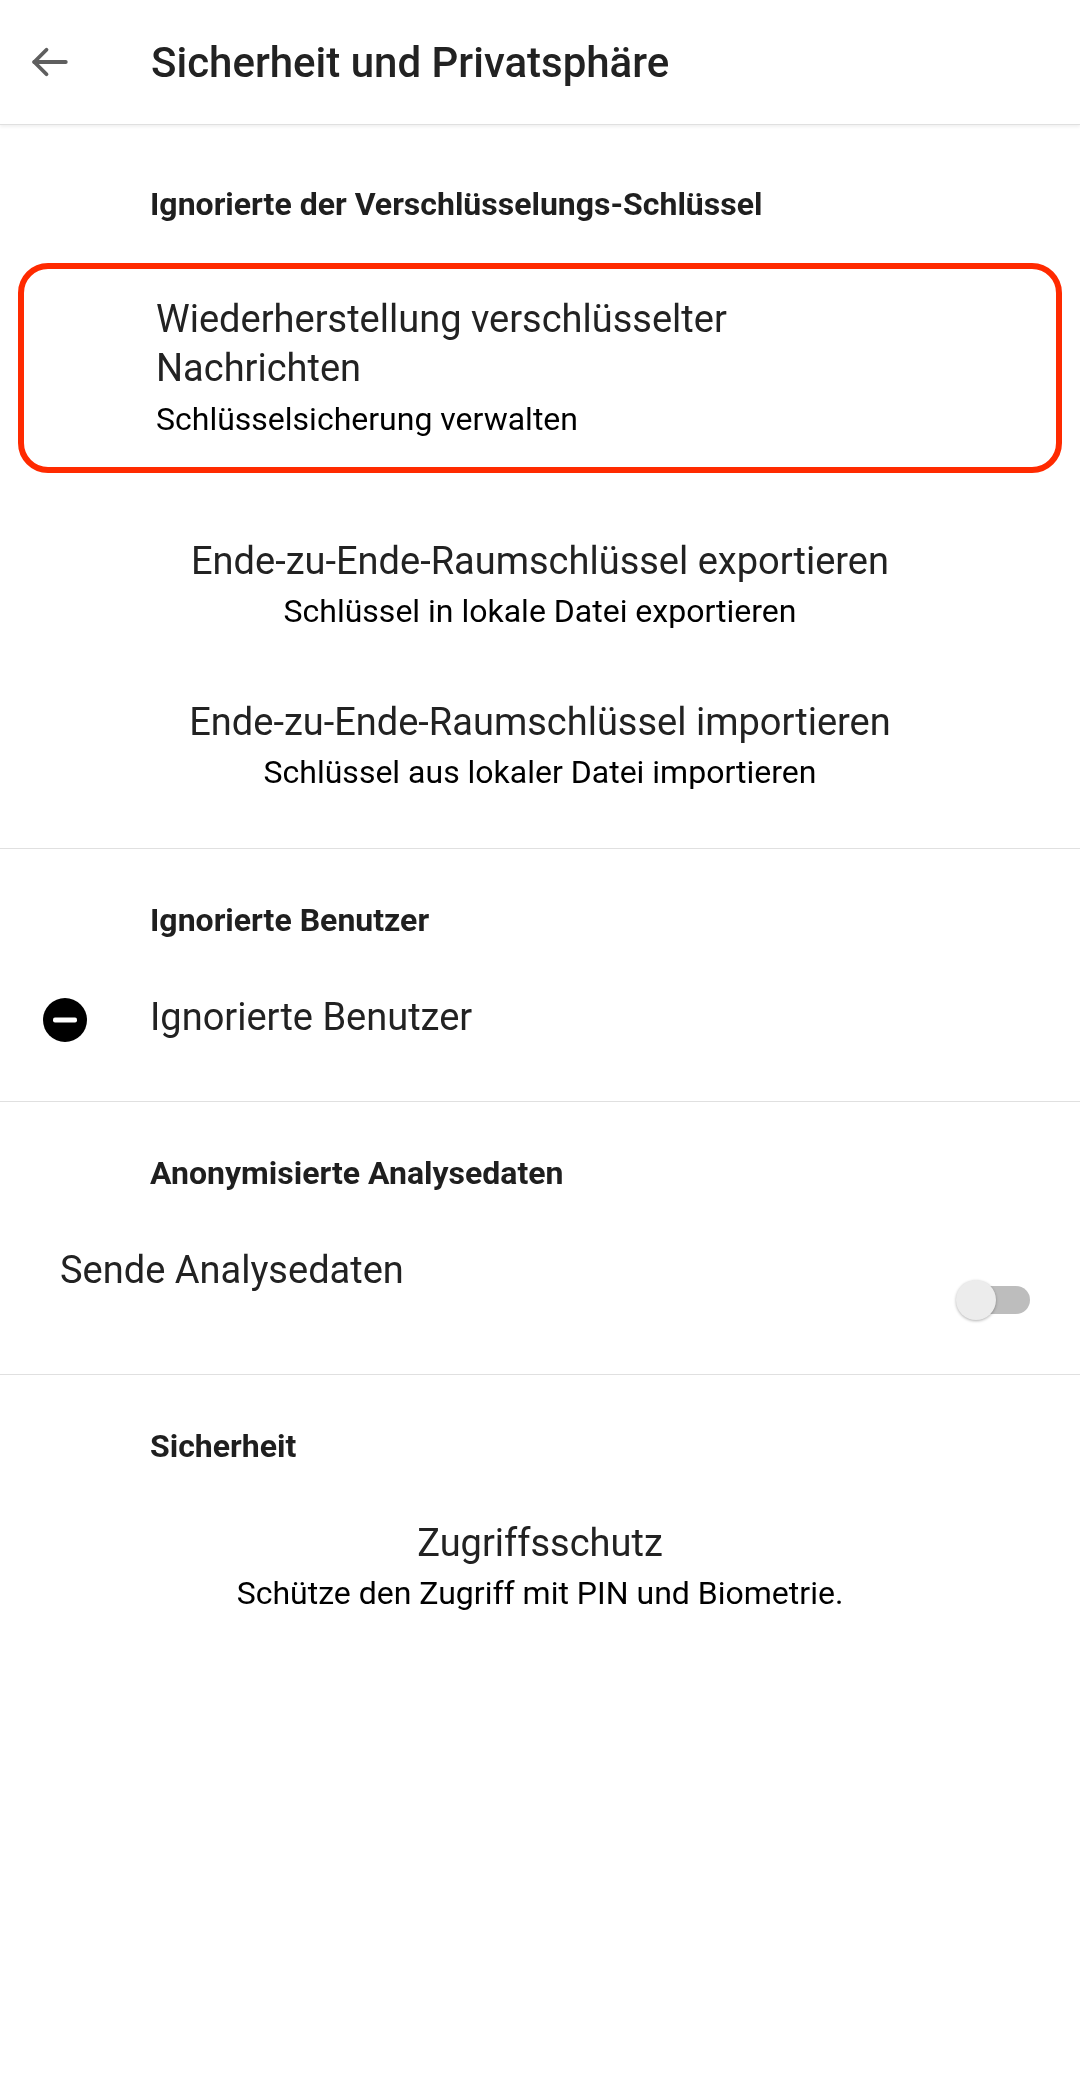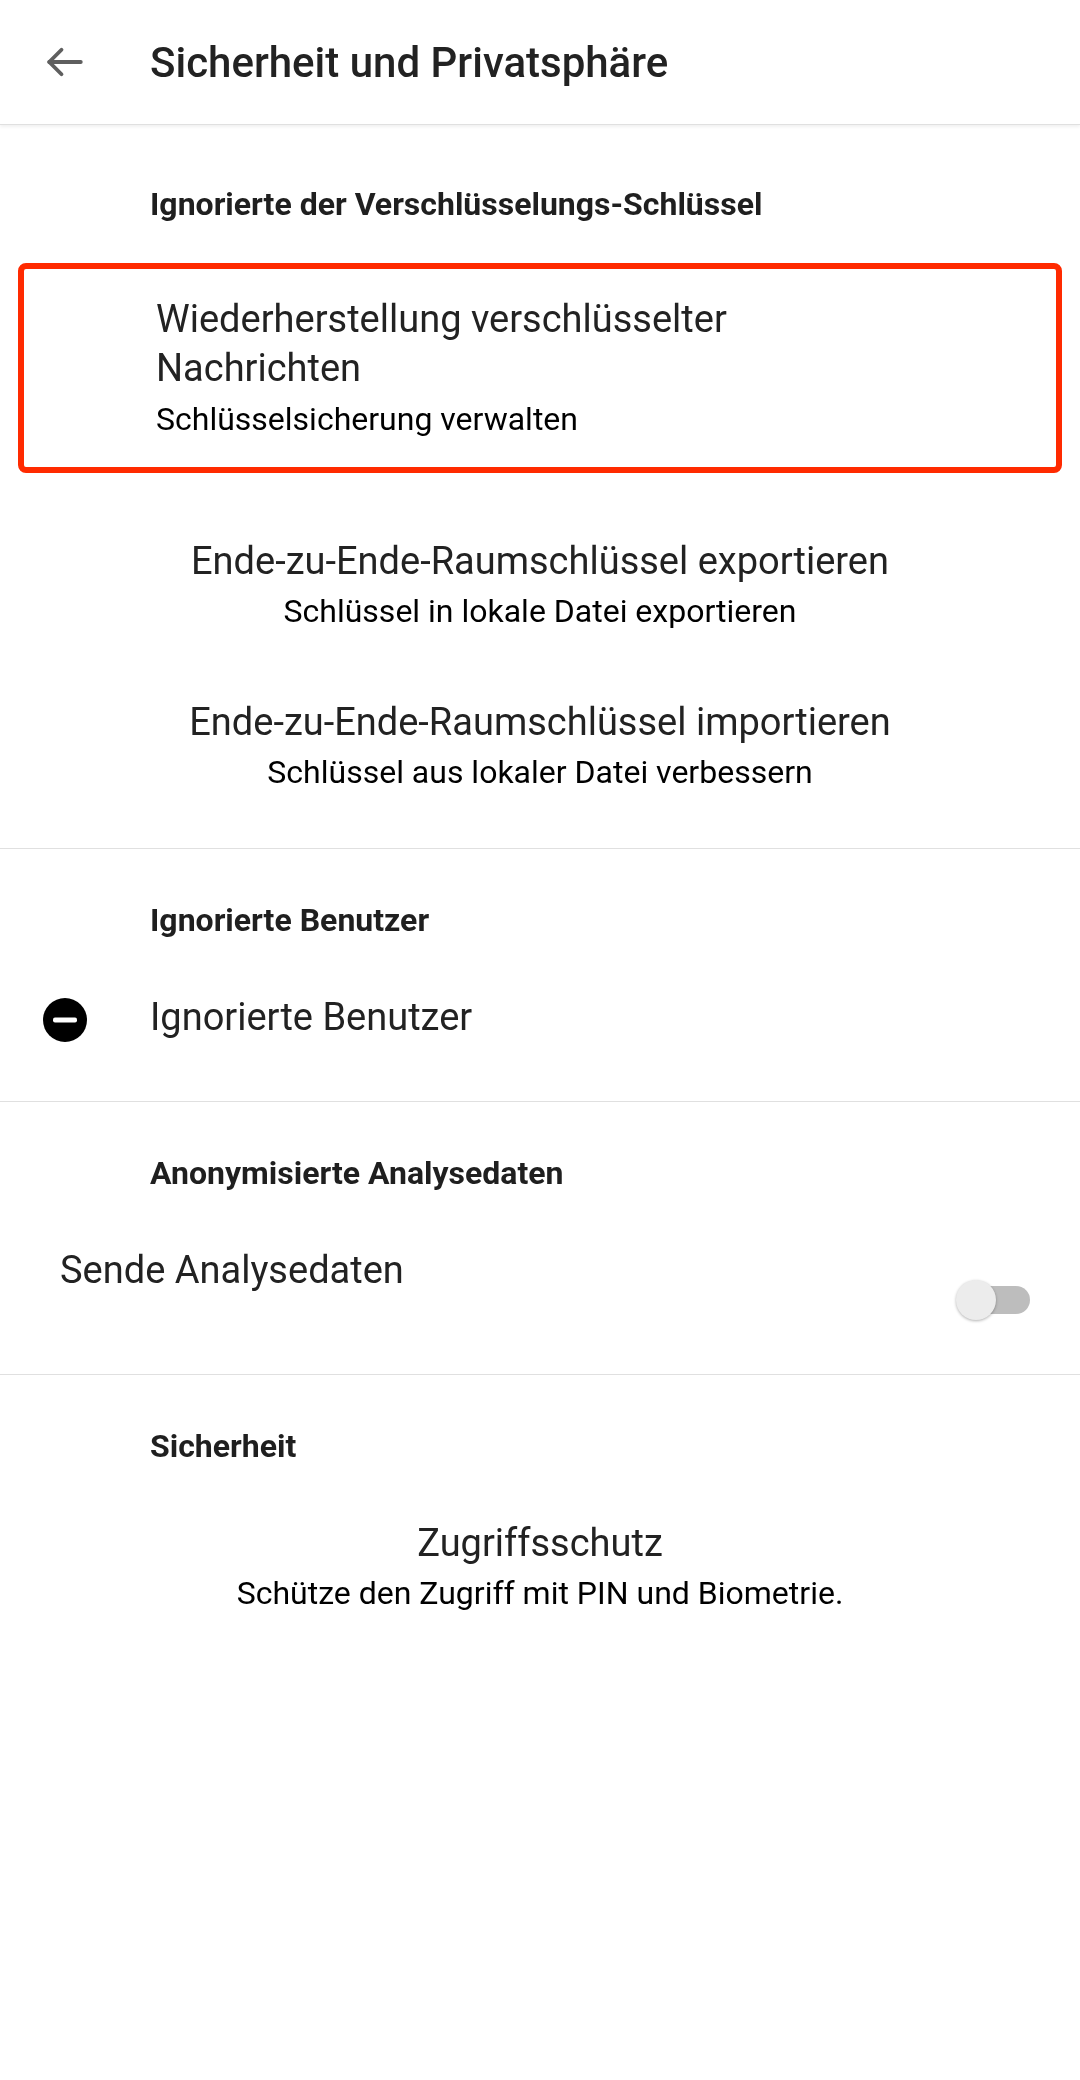--- a/index.html
+++ b/index.html
@@ -6,23 +6,24 @@
   html, body {
     width: 1080px;
     font-family: -apple-system, Roboto, "Helvetica Neue", Arial, sans-serif;
     background: #ffffff;
     color: #1f1f1f;
   }
   .header {
     display: flex;
     align-items: center;
     height: 125px;
-    padding: 0 20px;
+    padding: 0 5px;
     border-bottom: 1px solid #e0e0e0;
     box-shadow: 0 2px 3px rgba(0,0,0,0.06);
+    gap: 16px;
   }
   .back-icon {
     width: 50px;
     height: 50px;
     display: flex;
     align-items: center;
     justify-content: center;
     margin-left: 20px;
     margin-right: 60px;
     cursor: pointer;
@@ -54,21 +55,21 @@
     margin-bottom: 4px;
   }
   .item-sub {
     font-size: 32px;
     font-weight: 400;
     color: #000000;
     line-height: 1.35;
   }
   .highlight-box {
     border: 6px solid #ff2a00;
-    border-radius: 8px;
+    border-radius: 30px;
     margin: 10px 18px 40px 18px;
     padding: 26px 132px 26px 132px;
     cursor: pointer;
   }
   .divider {
     height: 1px;
     background: #e0e0e0;
     width: 100%;
     margin-top: 30px;
   }
@@ -154,21 +155,21 @@
   <div class="item-sub">Schlüsselsicherung verwalten</div>
 </div>
 
 <div class="item gap-after">
   <div class="item-title">Ende-zu-Ende-Raumschlüssel exportieren</div>
   <div class="item-sub">Schlüssel in lokale Datei exportieren</div>
 </div>
 
 <div class="item">
   <div class="item-title">Ende-zu-Ende-Raumschlüssel importieren</div>
-  <div class="item-sub">Schlüssel aus lokaler Datei verbessern</div>
+  <div class="item-sub">Schlüssel aus lokaler Datei importieren</div>
 </div>
 
 <div class="divider"></div>
 
 <div class="section-header tight-top">Ignorierte Benutzer</div>
 
 <div class="item-with-icon">
   <div class="leading-icon">
     <div class="minus-circle"></div>
   </div>

